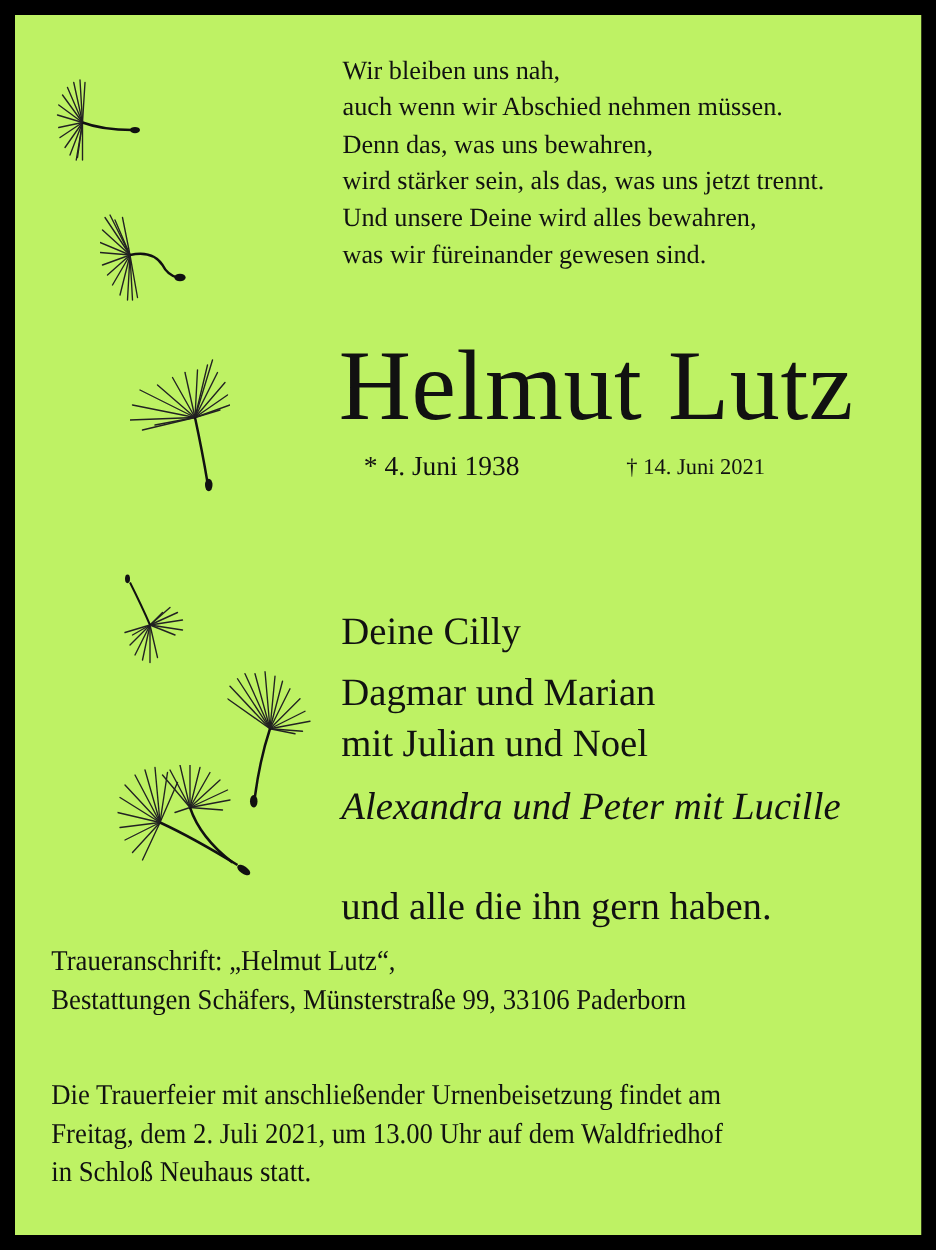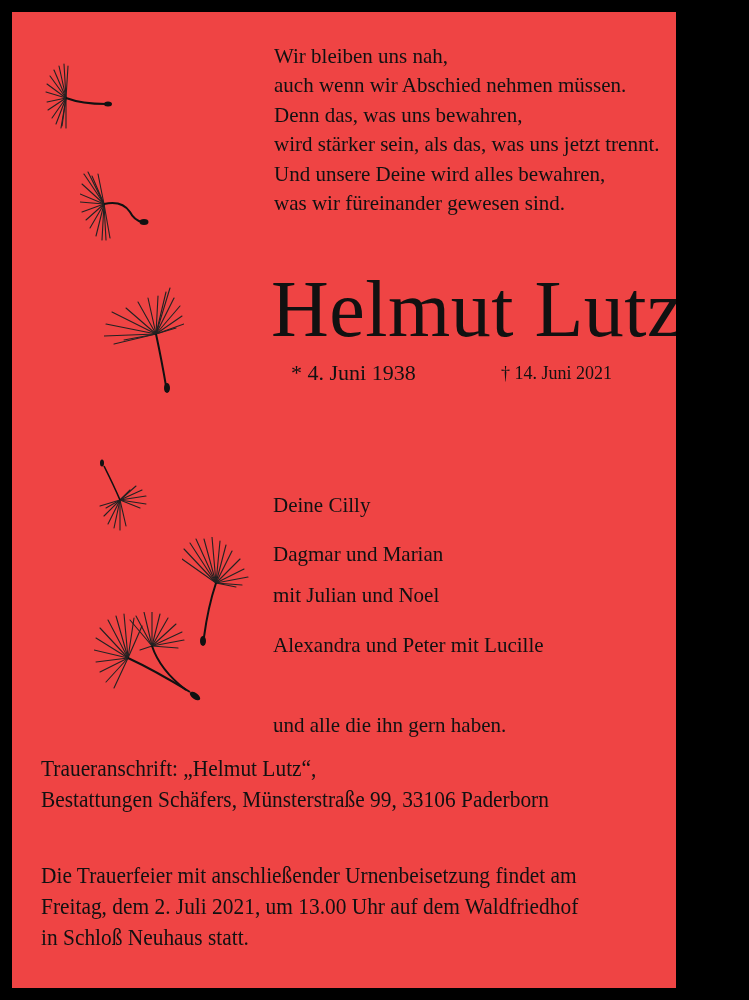--- a/index.html
+++ b/index.html
@@ -1,33 +1,33 @@
 <!DOCTYPE html>
 <html><head>
 <meta charset="utf-8">
 <style>
   html, body { margin: 0; padding: 0; background: #000; }
   body { width: 749px; height: 1000px; position: relative; overflow: hidden; }
   .sheet {
-    position: absolute; left: 12px; top: 12px; width: 664px; height: 976px;
-    background: #ef4444; overflow: hidden;
+    position: absolute; left: 12px; top: 12px; width: 725px; height: 976px;
+    background: #bef264; overflow: hidden;
   }
   .serif { font-family: "Liberation Serif", "DejaVu Serif", serif; color: #111; }
   .abs { position: absolute; white-space: nowrap; }
   .poem { left: 262px; top: 30px; font-size: 21px; line-height: 29.4px; }
   .poem div { height: 29.4px; }
   .name { left: 259px; top: 252px; font-size: 80px; line-height: 90px; letter-spacing: 0.5px; }
   .born { left: 262px; top: 348px; font-size: 22px; line-height: 26px; margin-left: 17px; }
   .died { left: 489px; top: 348px; font-size: 18px; line-height: 26px; }
   .mourn-label { left: 262px; top: 434px; font-size: 21px; line-height: 26px; }
-  .mourner { left: 261px; font-size: 21px; line-height: 36px; }
+  .mourner { left: 261px; font-size: 31px; line-height: 36px; }
   .m0 { top: 475px; }
   .m1 { top: 524px; }
   .m2 { top: 565px; }
-  .m3 { top: 615px; }
+  .m3 { top: 615px; font-style: italic; }
   .m4 { top: 695px; text-align: center; }
   .cond { transform-origin: 0 0; transform: scaleX(0.93); }
   .addr { left: 29px; font-size: 23px; line-height: 30px; }
   .a0 { top: 742px; }
   .a1 { top: 773px; }
   .svc { left: 29px; font-size: 23px; line-height: 30px; }
   .s0 { top: 849px; }
   .s1 { top: 880px; }
   .s2 { top: 911px; }
   .seed { position: absolute; }

